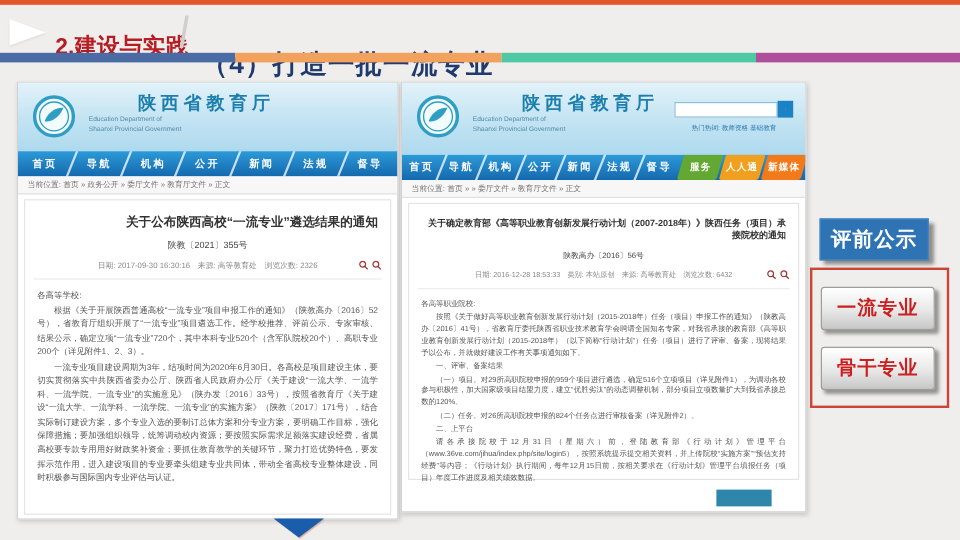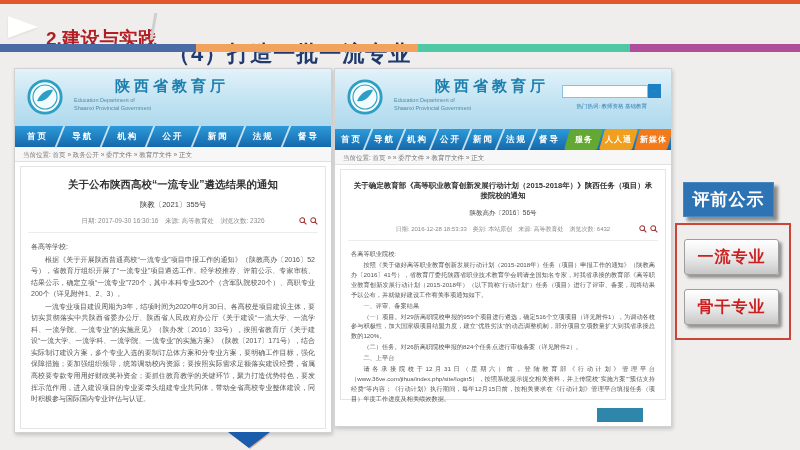--- a/index.html
+++ b/index.html
@@ -45,21 +45,21 @@
   .tab-skew>span{transform:skewX(16deg);color:#fff;font-size:8px;font-weight:bold;letter-spacing:1px;}
   .tab-green{background:#63a832;} .tab-yellow{background:#f0a01e;} .tab-orange{background:#f27a1a;}
   
   .breadcrumb{position:absolute;left:0;right:0;height:15px;background:#f7f7f7;border-bottom:1px solid #e0e0e0;
               font-size:6.5px;color:#777;line-height:15px;padding-left:8px;box-sizing:border-box;}
   .card-left .breadcrumb{top:78px;} .card-right .breadcrumb{top:81px;}
   
   .article{position:absolute;left:5px;right:5px;border:1px solid #e4e4e4;background:#fff;}
   .card-left .article{top:97px;bottom:3px;}
   .card-right .article{top:100px;bottom:26px;}
-  .doc-title{text-align:center;font-weight:bold;color:#333;margin:11px 10px 0 10px;}
+  .doc-title{text-align:right;font-weight:bold;color:#333;margin:11px 10px 0 10px;}
   .card-left .doc-title{font-size:10.5px;}
   .card-right .doc-title{font-size:7.5px;}
   .doc-number{text-align:center;color:#444;margin-top:8px;}
   .card-left .doc-number{font-size:7.5px;} .card-right .doc-number{font-size:6.5px;}
   .doc-meta{position:relative;text-align:center;color:#8a8a8a;margin-top:7px;}
   .card-left .doc-meta{font-size:6.5px;} .card-right .doc-meta{font-size:6px;}
   .meta-icons{position:absolute;right:7px;top:0;display:flex;gap:3px;}
   .doc-rule{border:0;border-top:1px solid #ececec;margin:6px 7px;}
   .doc-body{padding:2px 10px 6px 10px;color:#555;text-align:justify;}
   .card-left .doc-body{font-size:7px;line-height:1.65;}
@@ -224,21 +224,21 @@
         </div>
       <div class="tab-skew tab-yellow">
           <span>人人通</span>
         </div>
       <div class="tab-skew tab-orange">
           <span>新媒体</span>
         </div>
     </div>
     <div class="breadcrumb">当前位置: 首页 » » 委厅文件 » 教育厅文件 » 正文</div>
     <div class="article">
-      <div class="doc-title">关于确定教育部《高等职业教育创新发展行动计划（2015-2018年）》陕西任务（项目）承接院校的通知</div>
+      <div class="doc-title">关于确定教育部《高等职业教育创新发展行动计划（2007-2018年）》陕西任务（项目）承接院校的通知</div>
       <div class="doc-number">陕教高办〔2016〕56号</div>
       <div class="doc-meta">
         <span>日期: 2016-12-28 18:53:33　类别: 本站原创　来源: 高等教育处　浏览次数: 6432</span>
         <span class="meta-icons">
           <svg width="8" height="8" viewBox="0 0 10 10">
               <circle cx="4" cy="4" r="3" fill="none" stroke="#a23838" stroke-width="1.3"></circle>
               <line x1="6.2" y1="6.2" x2="9.2" y2="9.2" stroke="#a23838" stroke-width="1.4"></line>
             </svg>
           <svg width="8" height="8" viewBox="0 0 10 10">
               <circle cx="4" cy="4" r="3" fill="none" stroke="#a23838" stroke-width="1.3"></circle>

